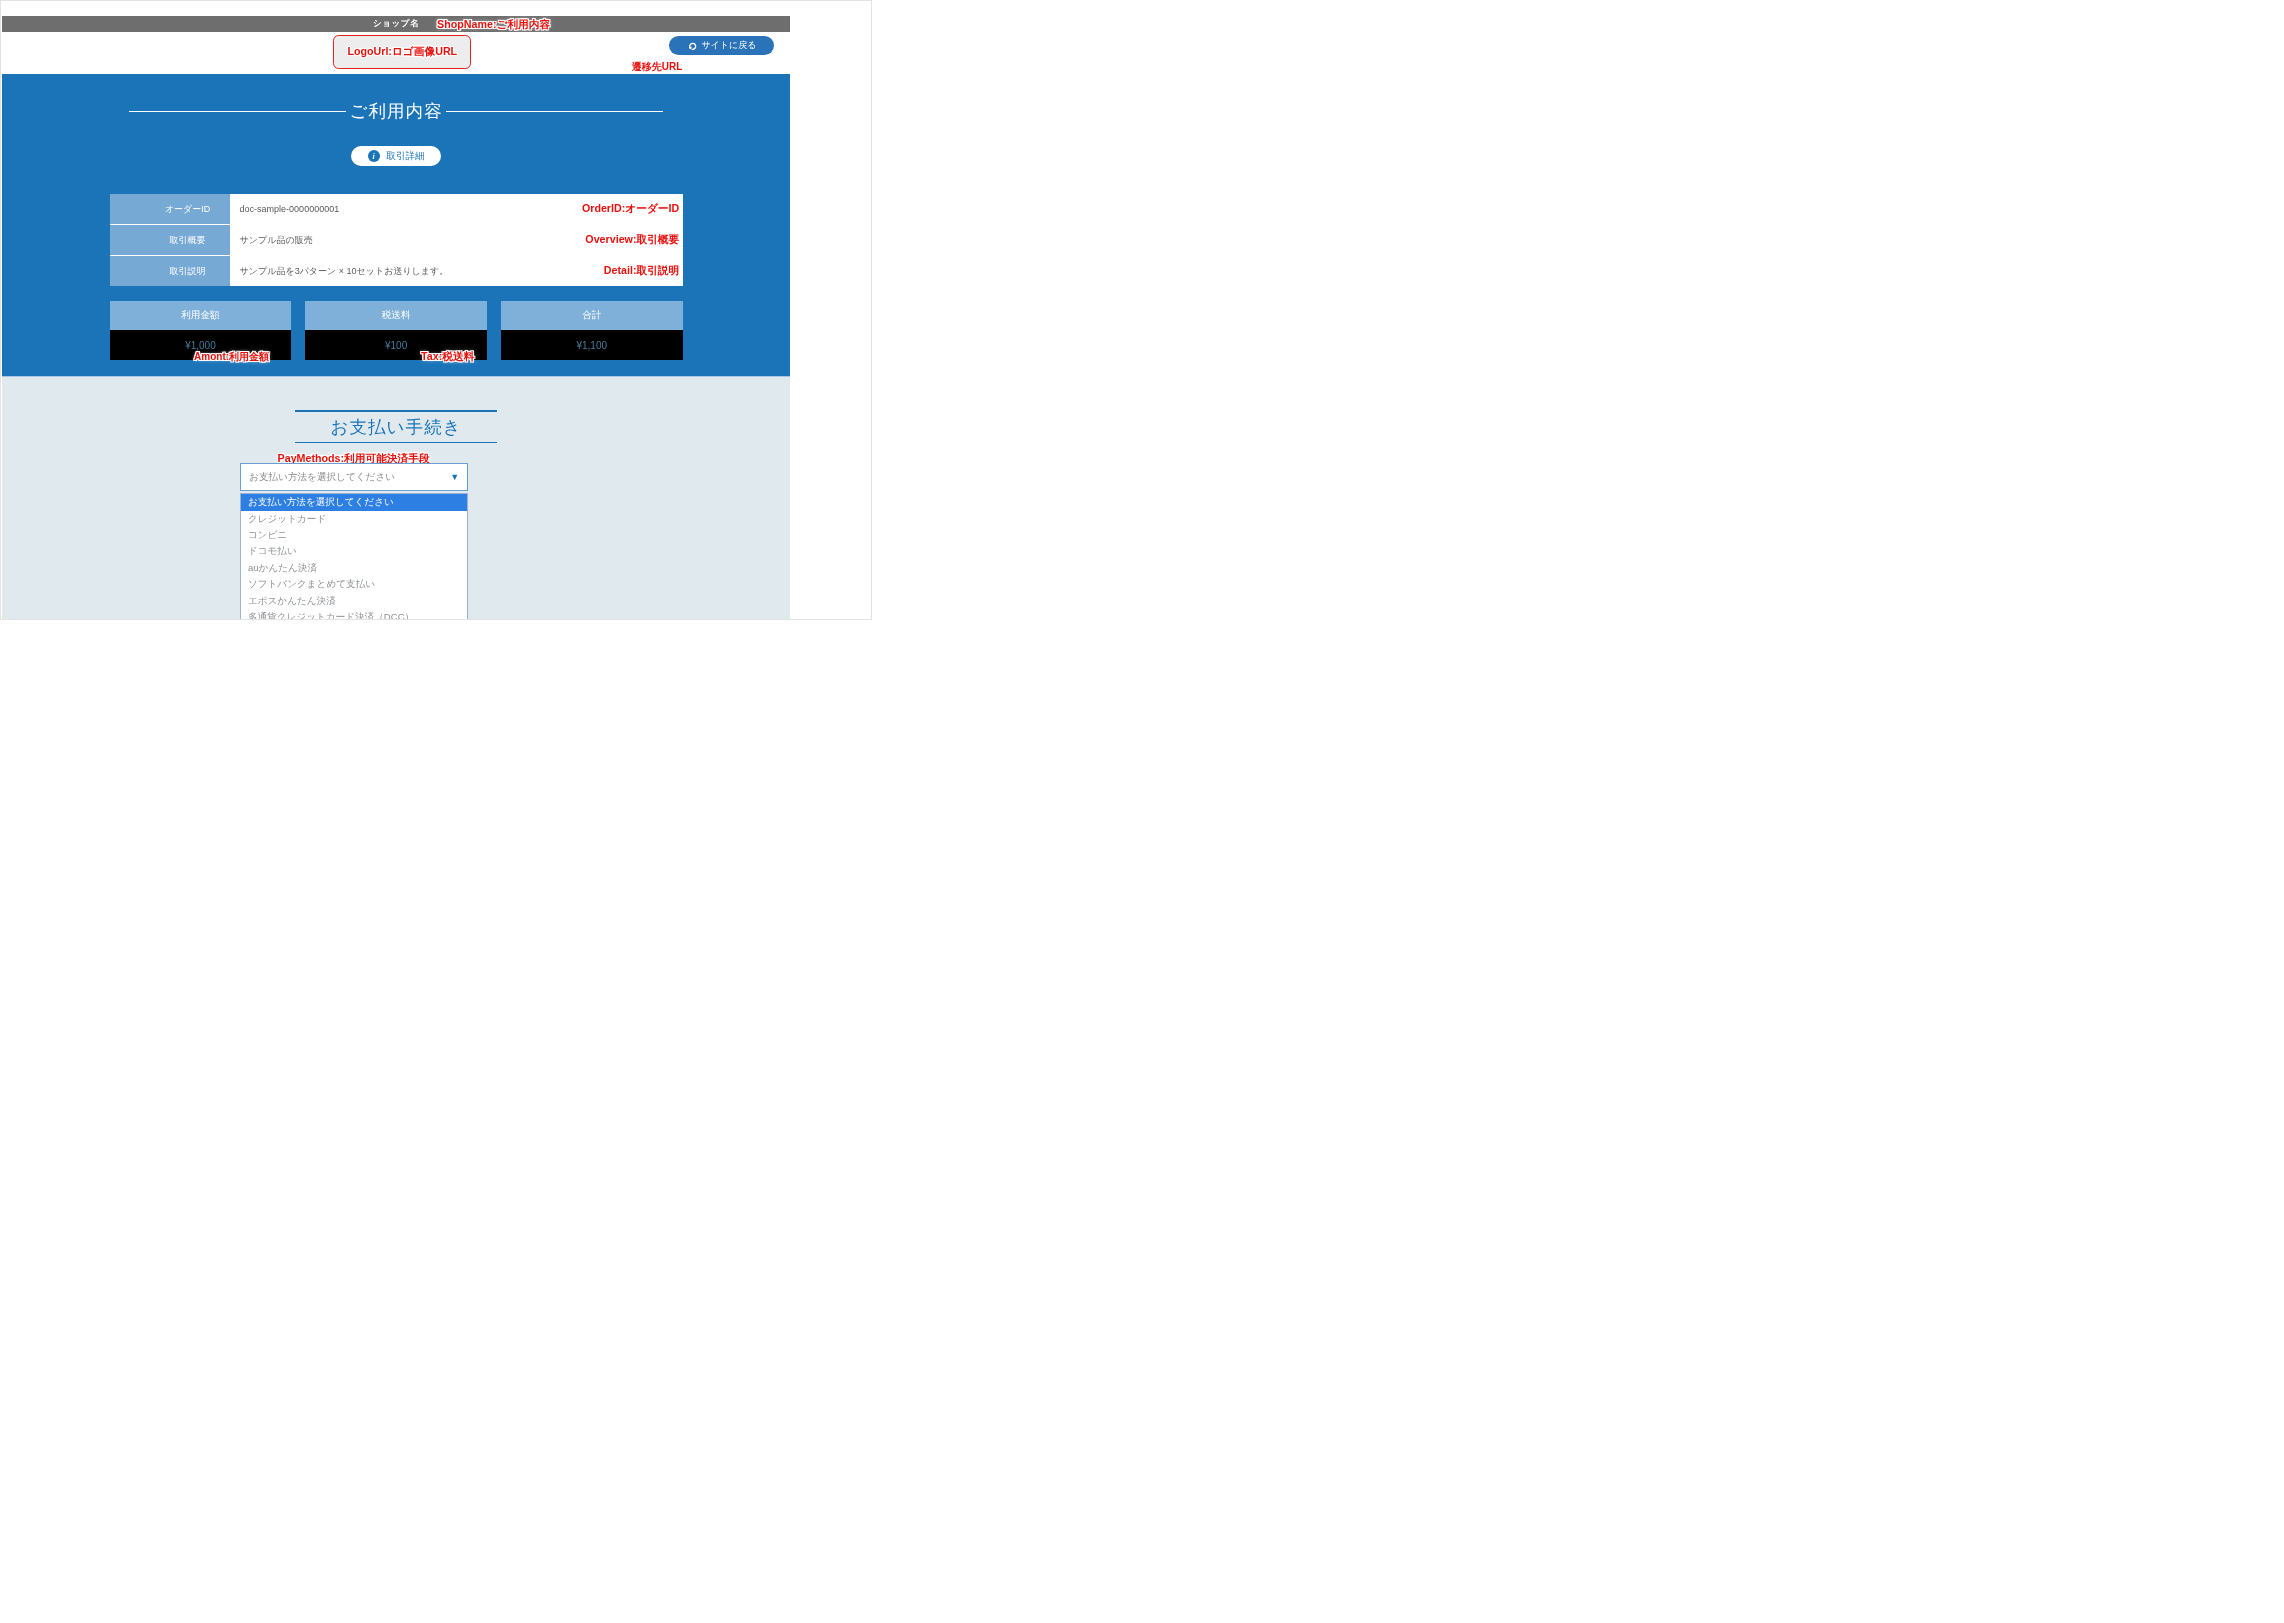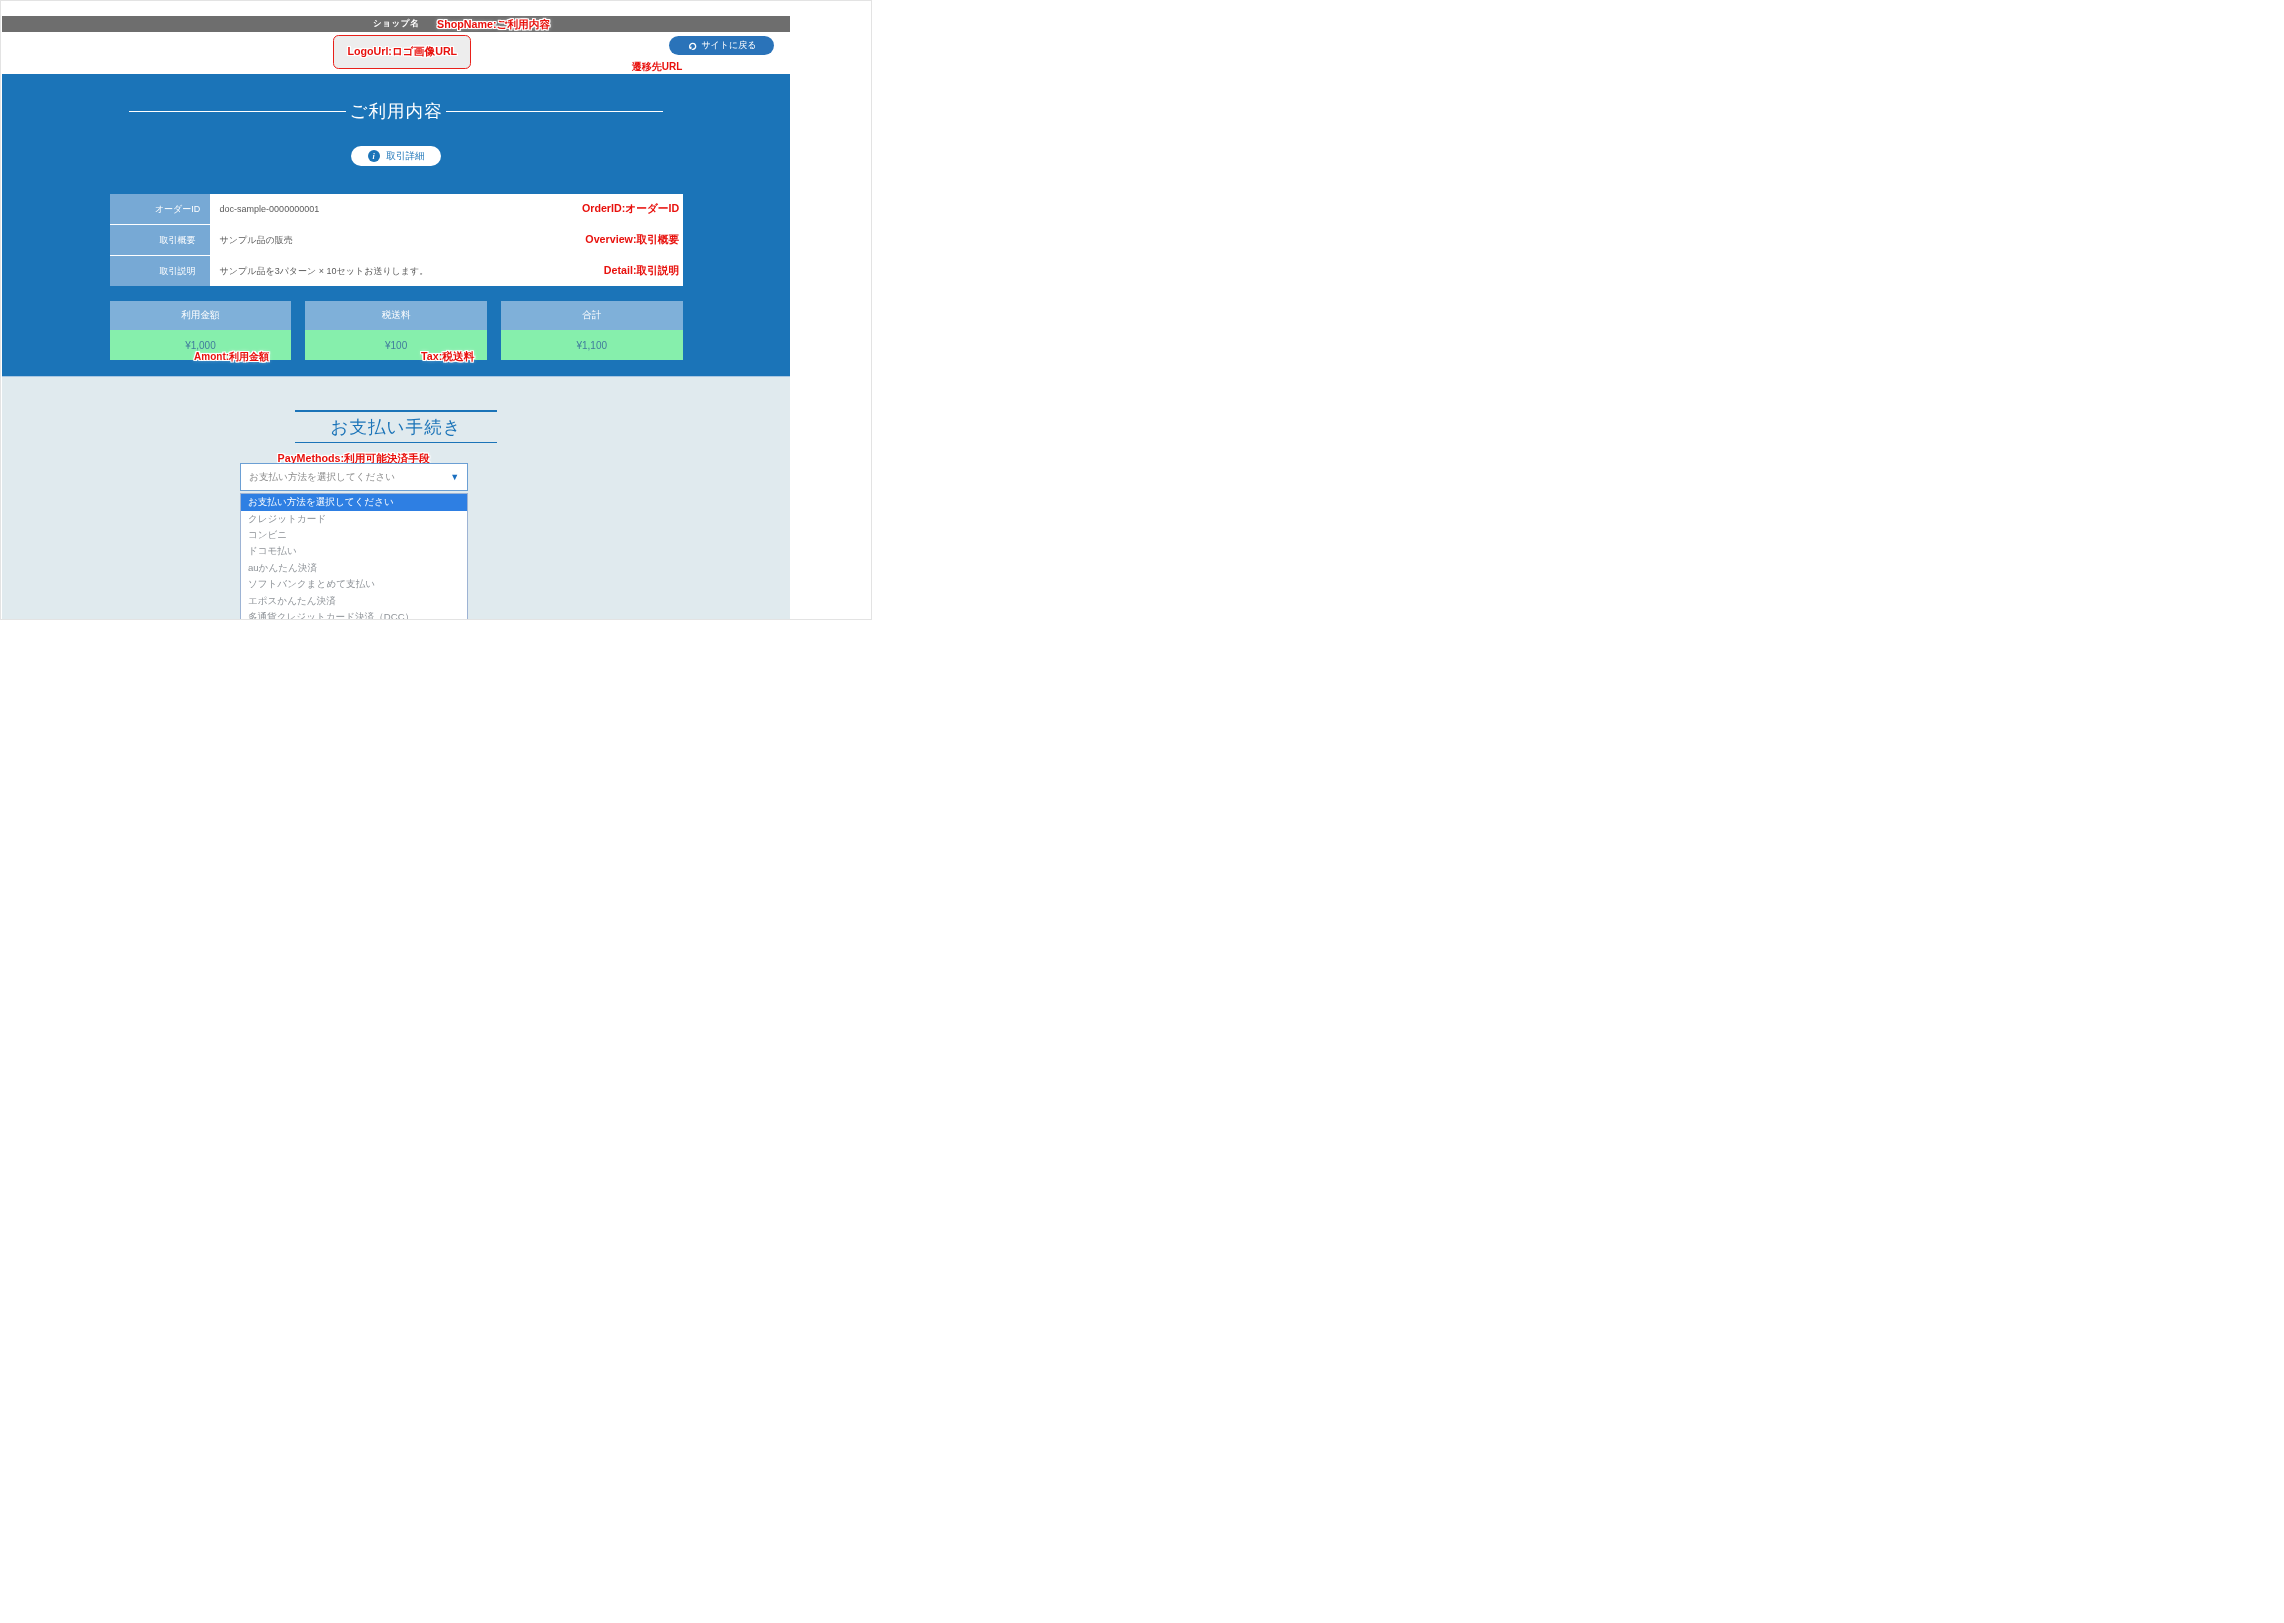--- a/index.html
+++ b/index.html
@@ -54,31 +54,31 @@
   .detail-btn{margin:22.6px auto 0;width:90px;height:20px;background:#fff;border-radius:10px;border:none;
     display:flex;align-items:center;justify-content:center;gap:6.8px;color:var(--main-blue,#1b74b8);
     font-size:9.6px;cursor:pointer;}
   .info-icon{width:12px;height:12px;border-radius:50%;background:var(--main-blue,#1b74b8);color:#fff;
     display:flex;align-items:center;justify-content:center;font-size:8px;font-weight:bold;
     font-family:"Liberation Serif","DejaVu Serif",serif;font-style:italic;flex:0 0 12px;}
 
   .info-table{width:573px;margin:28px auto 0;background:#fff;}
   .t-row{display:flex;height:30px;}
   .t-row + .t-row{margin-top:1.1px;}
-  .t-label{width:100px;background:var(--cell-blue,#77a9d5);color:#fff;font-size:9px;
+  .t-label{width:120px;background:var(--cell-blue,#77a9d5);color:#fff;font-size:9px;
     display:flex;align-items:center;justify-content:center;padding-left:36px;}
   .t-value{flex:1;background:#fff;display:flex;align-items:center;padding-left:10px;position:relative;
     color:#5a5a5a;font-size:9px;}
   .t-annot{position:absolute;right:3.4px;top:50%;transform:translateY(-50%);font-size:10.7px;}
 
   .amounts{width:573px;margin:15px auto 0;display:flex;gap:14px;}
   .a-col{flex:1;}
   .a-head{height:29px;background:var(--amount-header-blue,#7fb0d9);color:#fff;font-size:9.6px;
     display:flex;align-items:center;justify-content:center;}
-  .a-val{height:30px;background:#86efac;color:var(--amount-text,#417c9c);font-size:10px;
+  .a-val{height:30px;background:#000000;color:var(--amount-text,#417c9c);font-size:10px;
     display:flex;align-items:center;justify-content:center;}
   .amount-annot{position:absolute;left:192px;top:276px;font-size:10px;}
   .tax-annot{position:absolute;left:419px;top:276px;font-size:10.7px;}
 
   
   .light-section{height:257px;background:var(--light-bg,#e0eaee);position:relative;}
   .pay-title{padding-top:33px;color:var(--main-blue,#1b74b8);flex-direction:column;}
   .pay-title .line{width:202px;}
   .paymethods-annot{position:absolute;left:0;right:85px;top:75px;text-align:center;font-size:10.7px;}
   .select-box{position:absolute;left:calc(50% - 42px);transform:translateX(-50%);top:86px;width:228px;height:28px;

